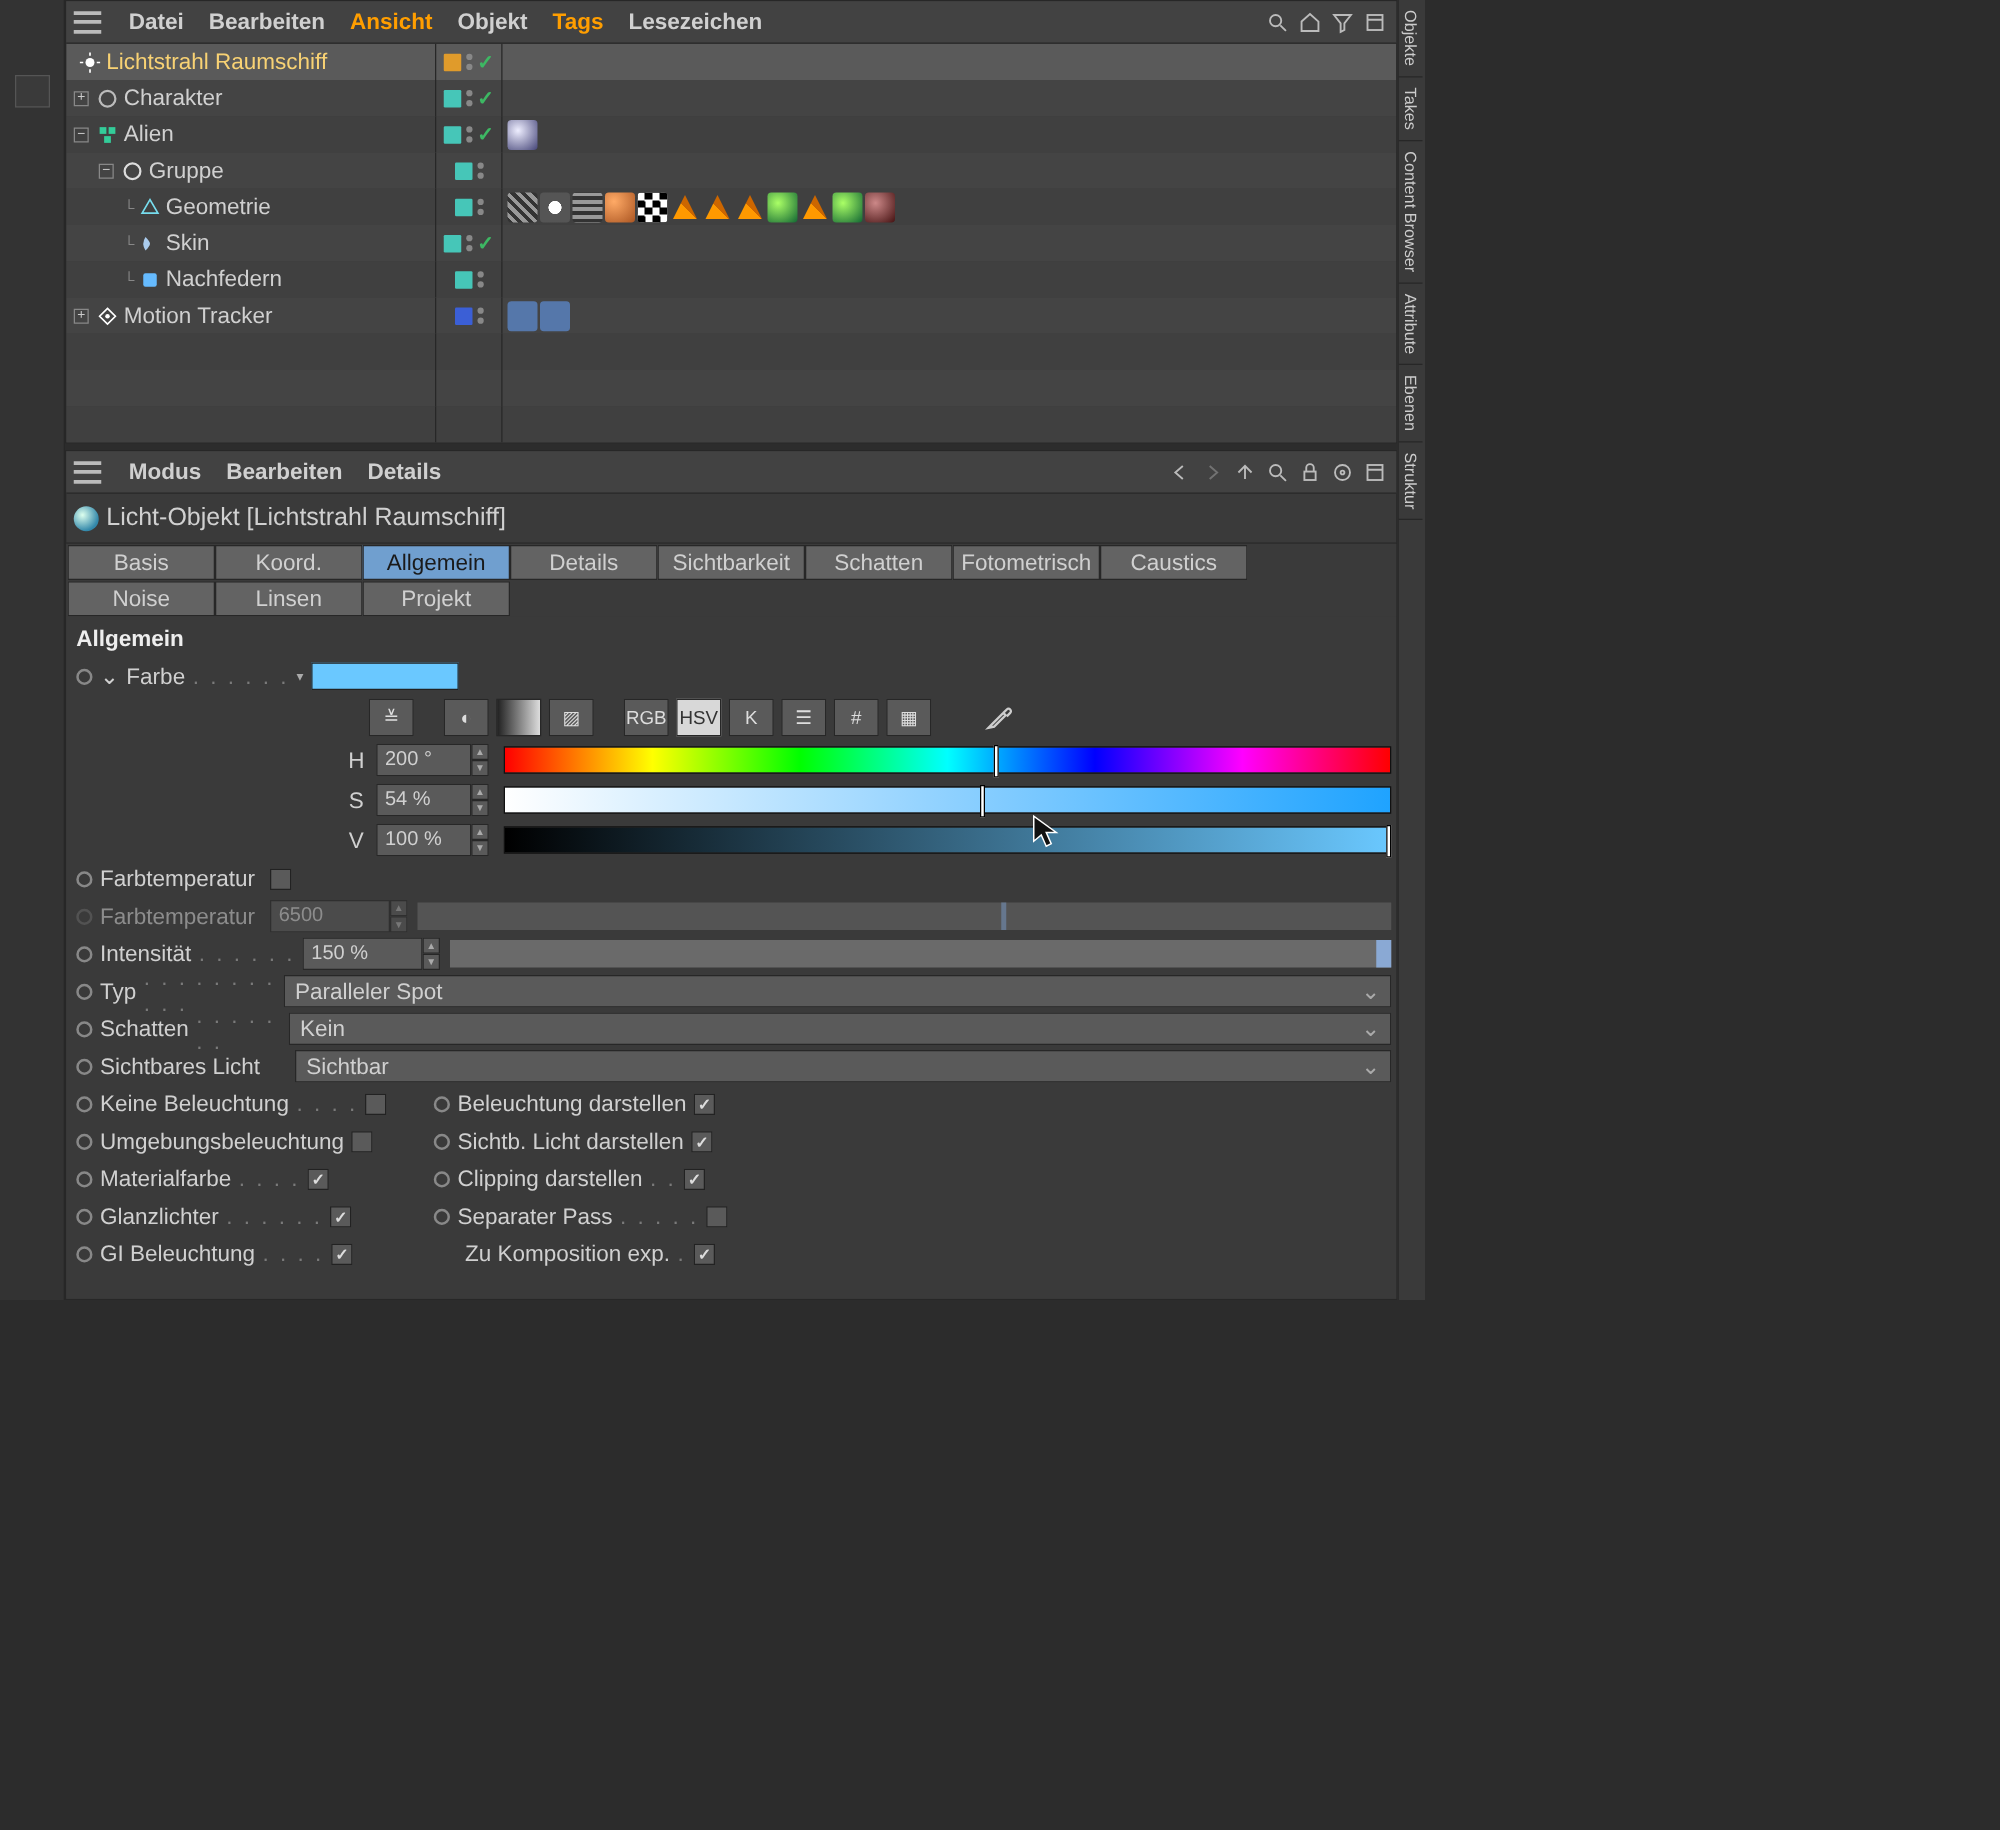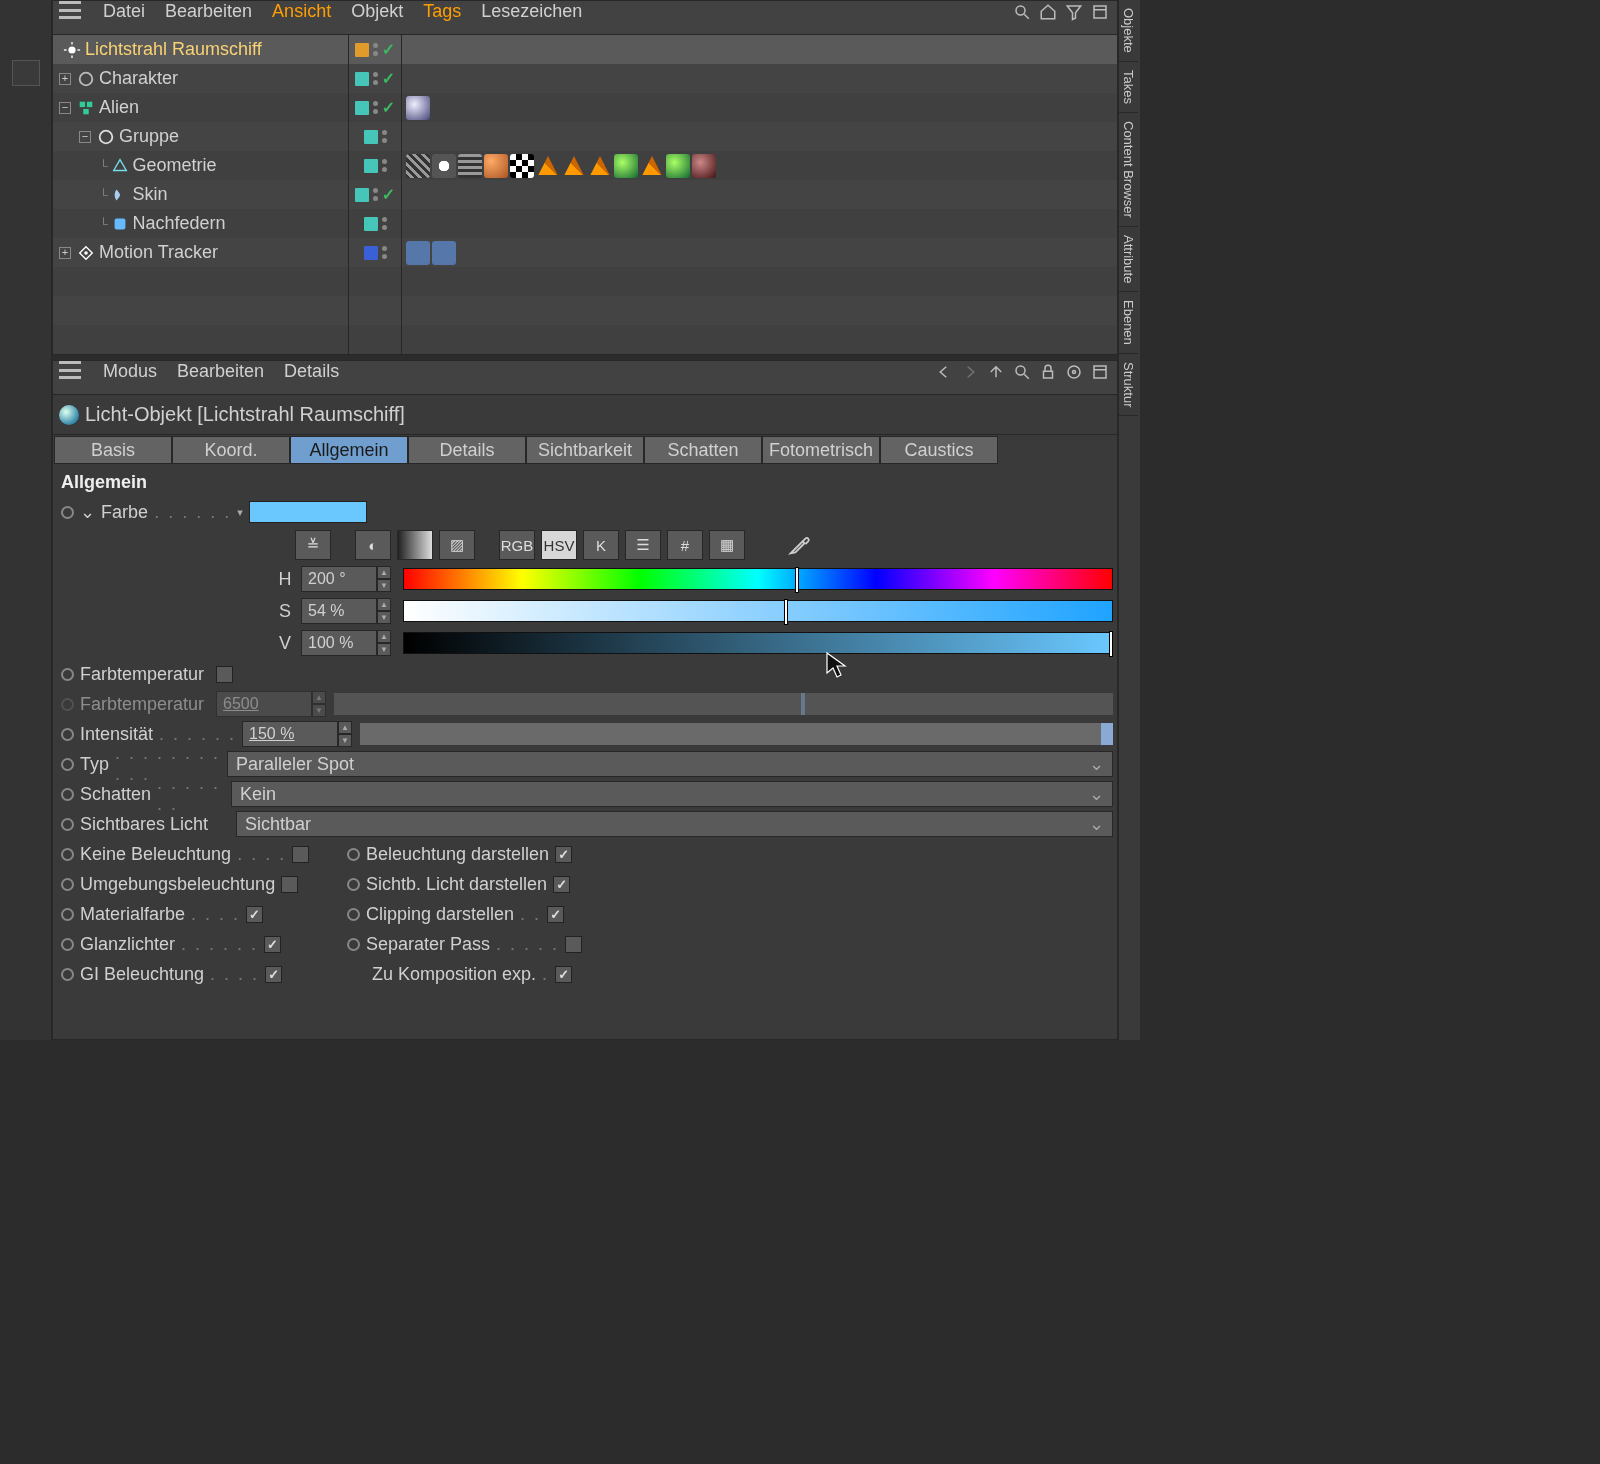--- a/index.html
+++ b/index.html
@@ -30,21 +30,21 @@
   
   .left-strip{position:absolute;left:0;top:0;width:52px;height:100%;background:#333333;border-right:1px solid var(--border);}
   .left-strip2{position:absolute;left:12px;top:60px;width:28px;height:26px;border:1px solid #555; background:#3a3a3a;}
 
   
   .right-tabs{position:absolute;right:0;top:0;width:22px;height:100%;background:#3a3a3a;border-left:1px solid var(--border);}
   .vtab{writing-mode:vertical-rl;text-orientation:mixed;font-size:13px;color:#ccc;padding:8px 2px;border-bottom:1px solid var(--border);cursor:pointer;}
 
   
   .obj-panel{position:absolute;left:52px;top:0;right:22px;height:355px;background:var(--bg);border:1px solid var(--border);}
-  .menubar{height:34px;display:flex;padding:0 6px;background:#424242;border-bottom:1px solid var(--border);}
+  .menubar{height:34px;display:flex;align-items:center;padding:0 6px;background:#424242;border-bottom:1px solid var(--border);font-weight:bold;}
   .hamb{width:22px;height:18px;display:flex;flex-direction:column;justify-content:space-between;margin-right:12px;cursor:pointer;}
   .hamb div{height:3px;background:#bbb;}
   .mitem{padding:0 10px;font-size:18px;cursor:pointer;}
   .mitem.active{color:var(--accent);}
   .spacer{flex:1;}
   .icon-btn{width:22px;height:22px;margin-left:4px;display:flex;align-items:center;justify-content:center;cursor:pointer;color:#bbb;}
   .icon-btn svg{width:18px;height:18px;}
 
   .tree{position:absolute;left:0;top:34px;right:0;bottom:0;overflow:hidden;text-align:right;}
   .row{height:29px;display:flex;align-items:center;position:relative;}
@@ -74,21 +74,21 @@
   .tab{height:28px;min-width:118px;background:#636363;border:1px solid var(--border);display:flex;align-items:center;justify-content:center;font-size:18px;cursor:pointer;}
   .tab.sel{background:var(--tab-sel);color:#1a1a1a;}
   .section{font-weight:bold;color:#eee;padding:8px 4px 4px 4px;}
   .params{flex:1;overflow:auto;background:var(--bg);padding:0 4px 12px 4px;}
   .prow{display:flex;align-items:center;height:30px;gap:6px;}
   .kdot{width:13px;height:13px;border:2px solid #888;border-radius:50%;flex:none;margin-left:4px;cursor:pointer;}
   .kdot.off{border-color:#666;}
   .plabel{font-size:18px;white-space:nowrap;}
   .ldots{flex:0 0 auto;letter-spacing:2px;color:#7a7a7a;font-size:18px;overflow:hidden;}
   .numfield{display:flex;align-items:center;}
-  .numfield input{width:86px;height:26px;background:var(--bg3);border:1px solid var(--border);color:var(--txt);font-size:16px;padding:0 6px;text-decoration:underline;}
+  .numfield input{width:86px;height:26px;background:var(--bg3);border:1px solid var(--border);color:var(--txt);font-size:16px;padding:0 6px;}
   .spin{width:14px;display:flex;flex-direction:column;}
   .spin div{height:13px;background:var(--bg3);border:1px solid var(--border);font-size:8px;line-height:1;display:flex;align-items:center;justify-content:center;cursor:pointer;color:#aaa;}
   .swatch{width:118px;height:22px;border:1px solid #222;cursor:pointer;}
   .ck{width:17px;height:17px;border:1px solid #222;background:var(--bg3);display:flex;align-items:center;justify-content:center;cursor:pointer;}
   .ck.on::after{content:"✓";color:#ddd;font-size:13px;font-weight:bold;}
   .sel-field{flex:1;height:26px;background:var(--bg3);border:1px solid var(--border);display:flex;align-items:center;padding:0 8px;cursor:pointer;position:relative;}
   .sel-field .chev{position:absolute;right:8px;color:#aaa;}
   .toolrow{display:flex;align-items:center;gap:6px;height:36px;padding-left:238px;}
   .tool{width:36px;height:30px;background:var(--bg3);border:1px solid var(--border);display:flex;align-items:center;justify-content:center;cursor:pointer;font-size:15px;color:#ddd;}
   .tool.lite{background:#d8d8d8;color:#333;}
@@ -407,20 +407,25 @@
   <div class="tabrow" id="tabs1">
       <div class="tab">Basis</div>
       <div class="tab">Koord.</div>
       <div class="tab sel">Allgemein</div>
       <div class="tab">Details</div>
       <div class="tab">Sichtbarkeit</div>
       <div class="tab">Schatten</div>
       <div class="tab">Fotometrisch</div>
       <div class="tab">Caustics</div>
     </div>
+  <div class="tabrow" id="tabs2">
+      <div class="tab">Noise</div>
+      <div class="tab">Linsen</div>
+      <div class="tab">Projekt</div>
+    </div>
 
   <div class="params">
     <div class="section">Allgemein</div>
 
     <div class="prow">
       <div class="kdot"></div>
       <span style="cursor:pointer">⌄</span>
       <span class="plabel">Farbe</span>
       <span class="ldots">. . . . . .</span>
       <span style="cursor:pointer;font-size:11px;color:#aaa;">▾</span>

